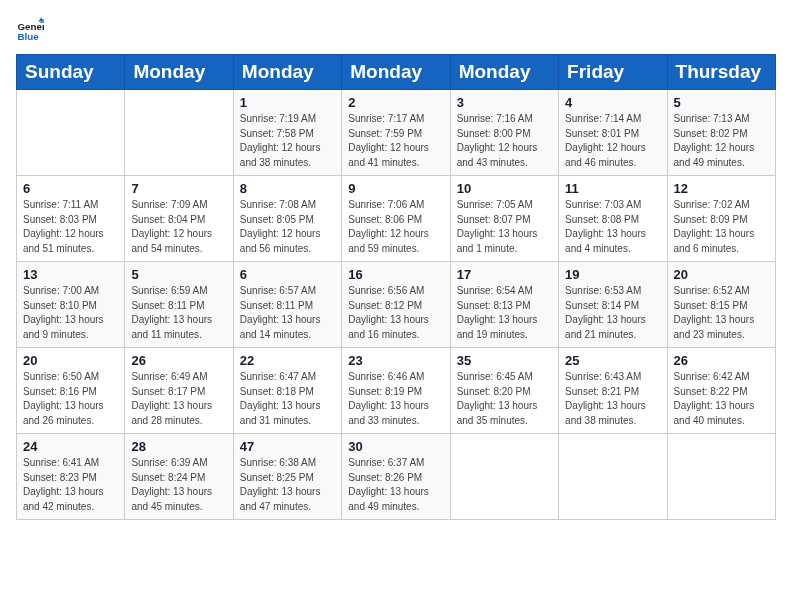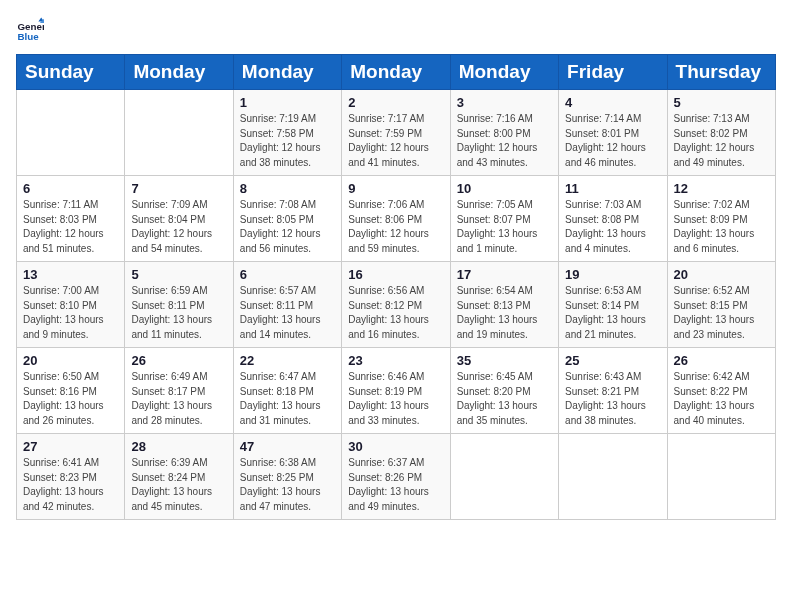--- a/index.html
+++ b/index.html
@@ -228,21 +228,21 @@
         <span class="day-num">25</span>
         <span class="day-info">Sunrise: 6:43 AM<br>Sunset: 8:21 PM<br>Daylight: 13 hours and 38 minutes.</span>
       </td>
         <td>
         <span class="day-num">26</span>
         <span class="day-info">Sunrise: 6:42 AM<br>Sunset: 8:22 PM<br>Daylight: 13 hours and 40 minutes.</span>
       </td>
       </tr>
       <tr>
         <td>
-        <span class="day-num">27</span>
+        <span class="day-num">24</span>
         <span class="day-info">Sunrise: 6:41 AM<br>Sunset: 8:23 PM<br>Daylight: 13 hours and 42 minutes.</span>
       </td>
         <td>
         <span class="day-num">28</span>
         <span class="day-info">Sunrise: 6:39 AM<br>Sunset: 8:24 PM<br>Daylight: 13 hours and 45 minutes.</span>
       </td>
         <td>
         <span class="day-num">47</span>
         <span class="day-info">Sunrise: 6:38 AM<br>Sunset: 8:25 PM<br>Daylight: 13 hours and 47 minutes.</span>
       </td>

